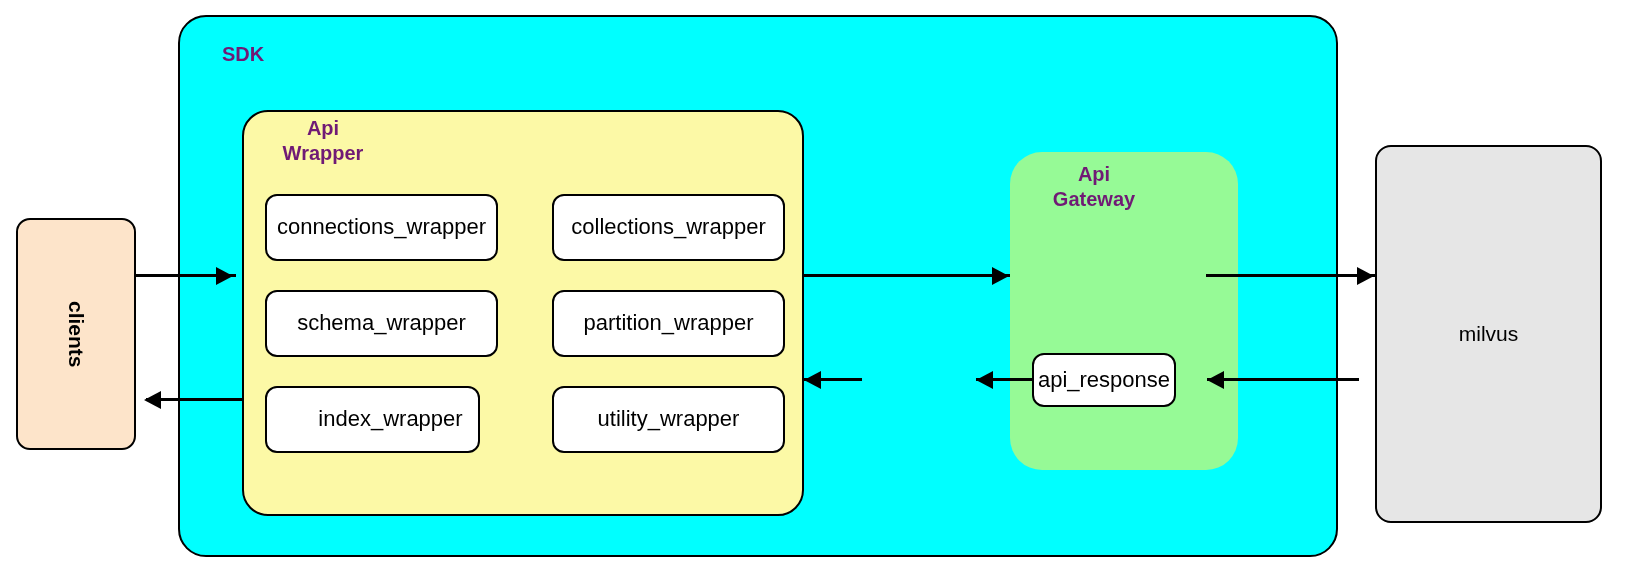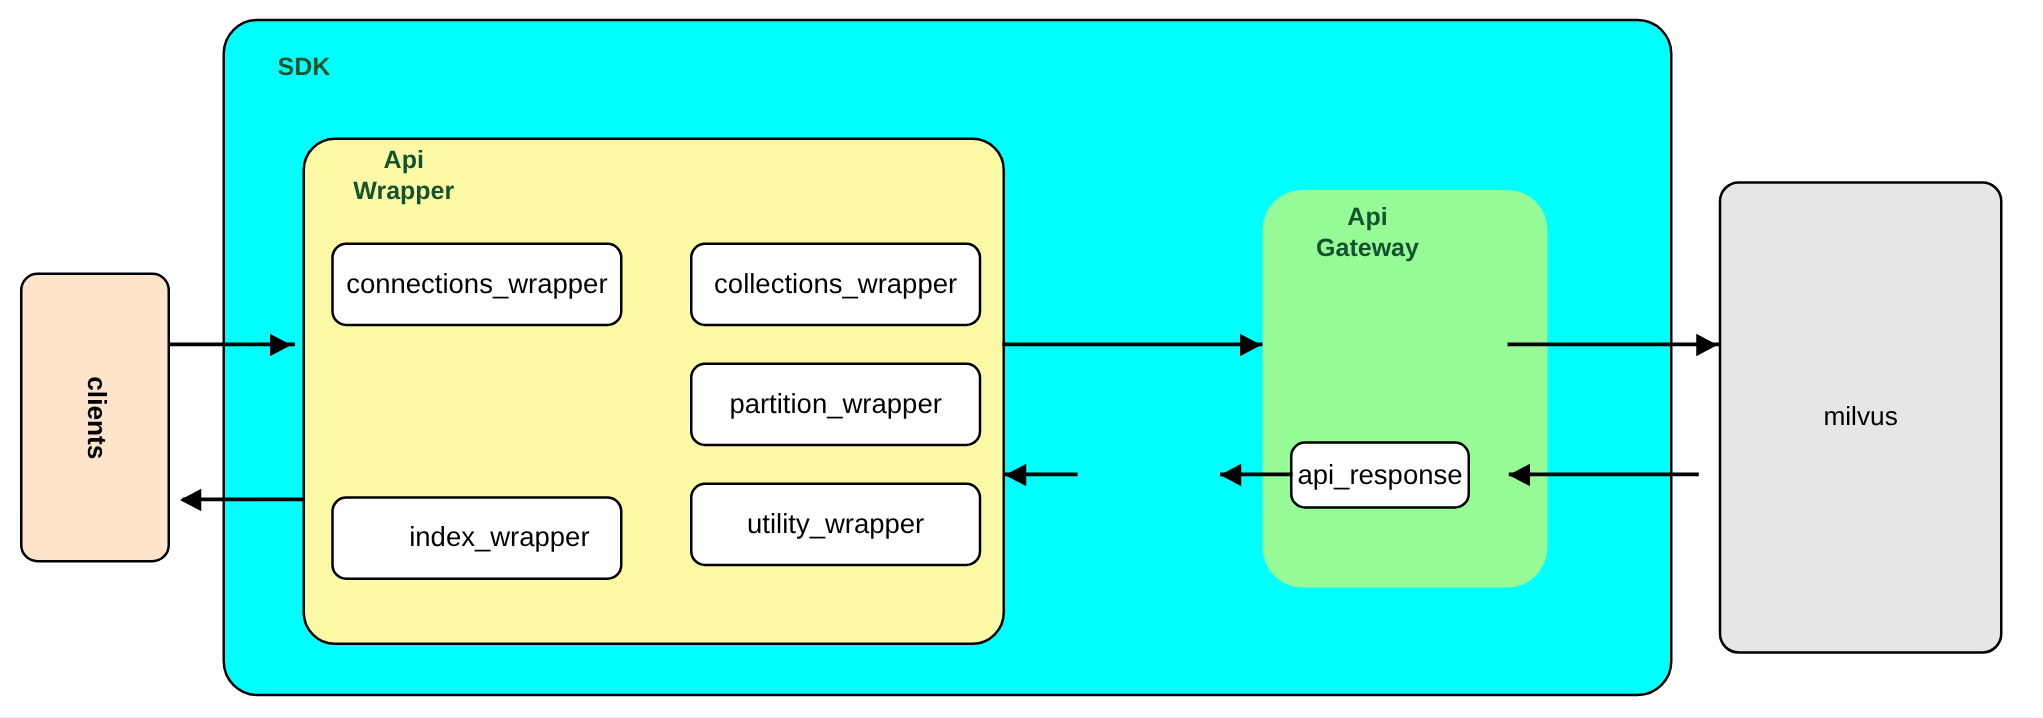--- a/index.html
+++ b/index.html
@@ -60,21 +60,21 @@
     align-items: center;
     justify-content: center;
   }
 
   
   .group-label {
     position: absolute;
     font-weight: bold;
     font-size: 20px;
     line-height: 25px;
-    color: #14532d;
+    color: #701a75;
     white-space: pre-line;
     text-align: center;
   }
   .leaf-label {
     font-size: 22px;
     color: #000000;
     line-height: 1.1;
     white-space: nowrap;
   }
   .bold-label {
@@ -120,21 +120,24 @@
   <div class="box sdk-box" style="left:178px; top:15px; width:1160px; height:542px;"></div>
   <div class="group-label" style="left:222px; top:42px; text-align:left;">SDK</div>
 
   <div class="box wrapper-box" style="left:242px; top:110px; width:562px; height:406px;"></div>
   <div class="group-label" style="left:258px; top:116px; width:130px; text-align:center;">Api
 Wrapper</div>
 
   <div class="box leaf-box" style="left:265px; top:194px; width:233px; height:67px;text-align:center;">
     <span class="leaf-label">connections_wrapper</span>
   </div>
-  <div class="box leaf-box" style="left:265px; top:397px; width:233px; height:67px;padding-left:36px;">
+  <div class="box leaf-box" style="left:265px; top:290px; width:233px; height:67px;">
+    <span class="leaf-label">schema_wrapper</span>
+  </div>
+  <div class="box leaf-box" style="left:265px; top:386px; width:215px; height:67px;padding-left:36px;">
     <span class="leaf-label">index_wrapper</span>
   </div>
 
   <div class="box leaf-box" style="left:552px; top:194px; width:233px; height:67px;">
     <span class="leaf-label">collections_wrapper</span>
   </div>
   <div class="box leaf-box" style="left:552px; top:290px; width:233px; height:67px;">
     <span class="leaf-label">partition_wrapper</span>
   </div>
   <div class="box leaf-box" style="left:552px; top:386px; width:233px; height:67px;">

